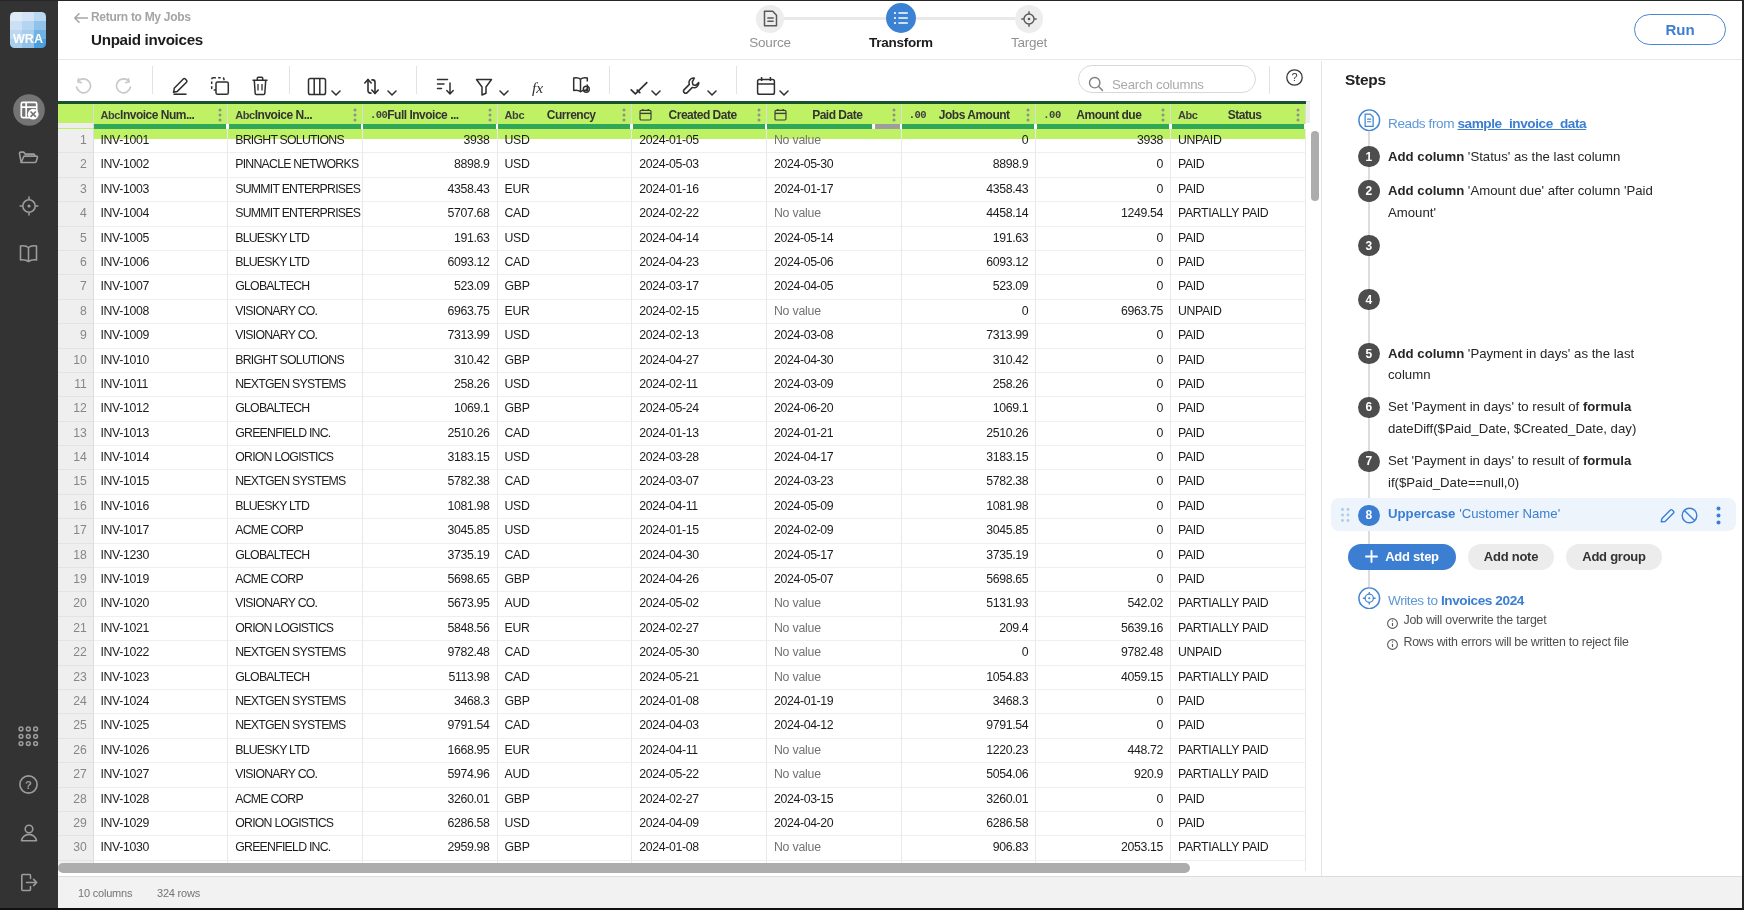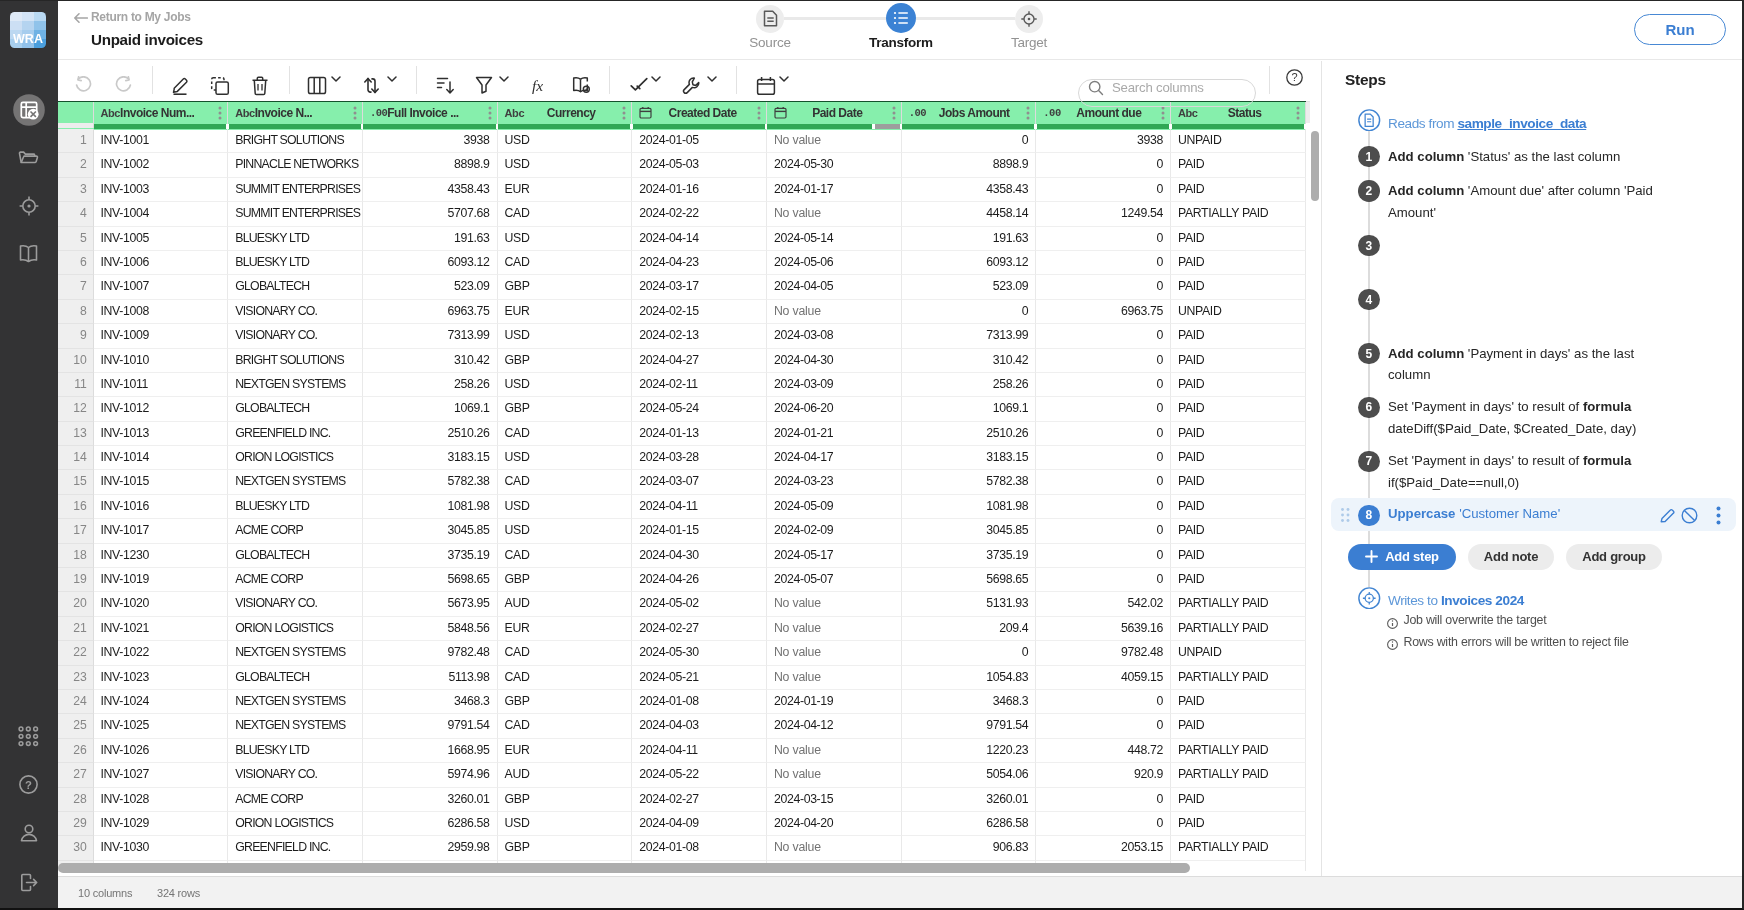--- a/index.html
+++ b/index.html
@@ -13,27 +13,27 @@
 #topbar{position:absolute;left:57.5px;top:1.5px;width:1685px;height:58.5px;background:#fff;border-bottom:1px solid #e8e8e8}
 #retlink{position:absolute;left:91px;top:10px;font-size:12px;font-weight:700;color:#a5a5a5;letter-spacing:-0.3px}
 #retarrow{position:absolute;left:73px;top:9px;color:#a7a7a7}
 #title{position:absolute;left:91px;top:30.5px;font-size:15.2px;letter-spacing:-0.3px;font-weight:700;color:#1c1c1c}
 
 .stepcirc{position:absolute;border-radius:50%;display:flex;align-items:center;justify-content:center}
 .steplbl{position:absolute;top:34.5px;font-size:13.5px;letter-spacing:-0.25px;color:#929292;transform:translateX(-50%)}
 #runbtn{position:absolute;left:1634px;top:13.5px;width:92px;height:31px;border:1.5px solid #4788d4;border-radius:16px;color:#3b7ed2;font-size:15px;font-weight:700;display:flex;align-items:center;justify-content:center;background:#fff}
 
 #toolbar{position:absolute;left:57.5px;top:60.5px;width:1263px;height:41px;background:#fff}
-.ti{position:absolute;top:76px;height:41px;display:flex;align-items:flex-start;justify-content:center;transform:translateX(-50%);z-index:3}
+.ti{position:absolute;top:55px;height:41px;display:flex;align-items:flex-end;justify-content:center;transform:translateX(-50%);z-index:3}
 .tsep{position:absolute;top:3px;height:28px;width:1px;background:#e2e2e2;z-index:3}
-#searchbox{position:absolute;z-index:3;left:1078px;top:79px;width:178px;height:28px;border:1px solid #d8d8d8;border-radius:14px;display:flex;align-items:flex-start;padding-left:9px}
+#searchbox{position:absolute;z-index:3;left:1078px;top:65px;width:178px;height:28px;border:1px solid #d8d8d8;border-radius:14px;display:flex;align-items:flex-end;padding-left:9px}
 #searchbox span{color:#a9a9a9;font-size:13.2px;letter-spacing:-0.2px;margin-left:8px}
 
 #tablewrap{position:absolute;left:58px;top:60.5px;width:1262px;height:815px;background:#fff}
-#thead{position:absolute;left:0;top:41px;display:flex;height:29px;background:#86efac;border-top:1px solid #14532d}
+#thead{position:absolute;left:0;top:41px;display:flex;height:38px;background:#bef264;border-top:3px solid #14532d}
 .th{position:relative;height:21.5px;border-right:1px solid #dcdcdc;display:flex;align-items:center}
 .th.corner{width:35.5px}
 .th:not(.corner){width:134.7px}
 .hwrap{display:flex;align-items:center;flex:1;min-width:0;padding-left:7px;overflow:hidden}
 .hwrap.fill .hlbl{white-space:nowrap;overflow:hidden}
 .hlbl{font-size:12px;letter-spacing:-0.5px;font-weight:700;color:#333;white-space:nowrap}
 .hlbl.ctr{flex:1;text-align:center;padding-right:2px}
 .tAbc{font-size:11px;font-weight:700;color:#3f3f3f;letter-spacing:-.4px;flex:none}
 .tNum{font-family:"Liberation Mono",monospace;font-size:10.5px;font-weight:700;color:#3f3f3f;flex:none;letter-spacing:-0.5px}
 .hdots{flex:none;margin-right:5px;margin-left:2px}

